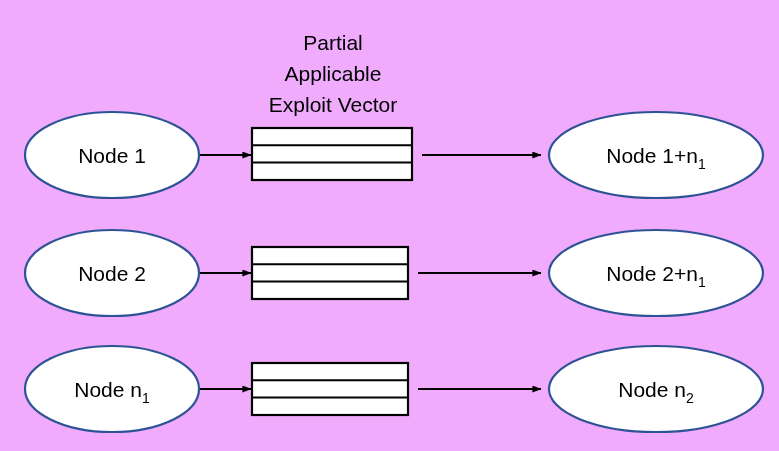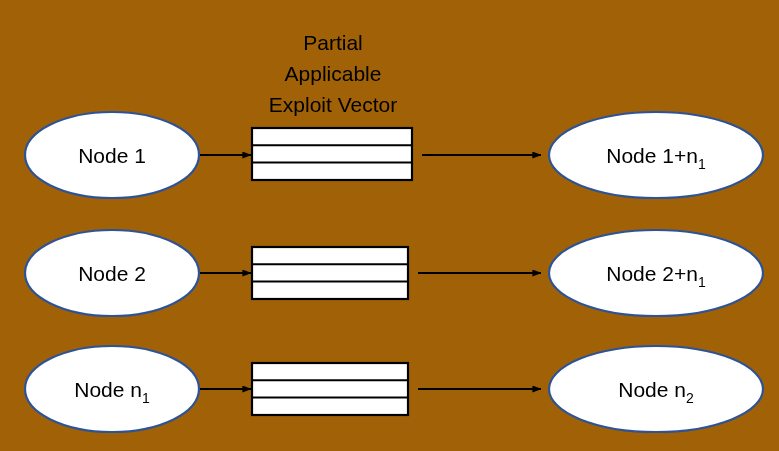--- a/index.html
+++ b/index.html
@@ -9,21 +9,21 @@
     background: #ffffff;
   }
   body {
     font-family: "Liberation Sans", "DejaVu Sans", sans-serif;
     color: #000000;
   }
   #canvas {
     position: relative;
     width: 779px;
     height: 451px;
-    background: #a16207;
+    background: #f0abfc;
     overflow: hidden;
   }
   #diagram-svg {
     position: absolute;
     left: 0;
     top: 0;
     width: 779px;
     height: 451px;
   }
   .heading-line {

